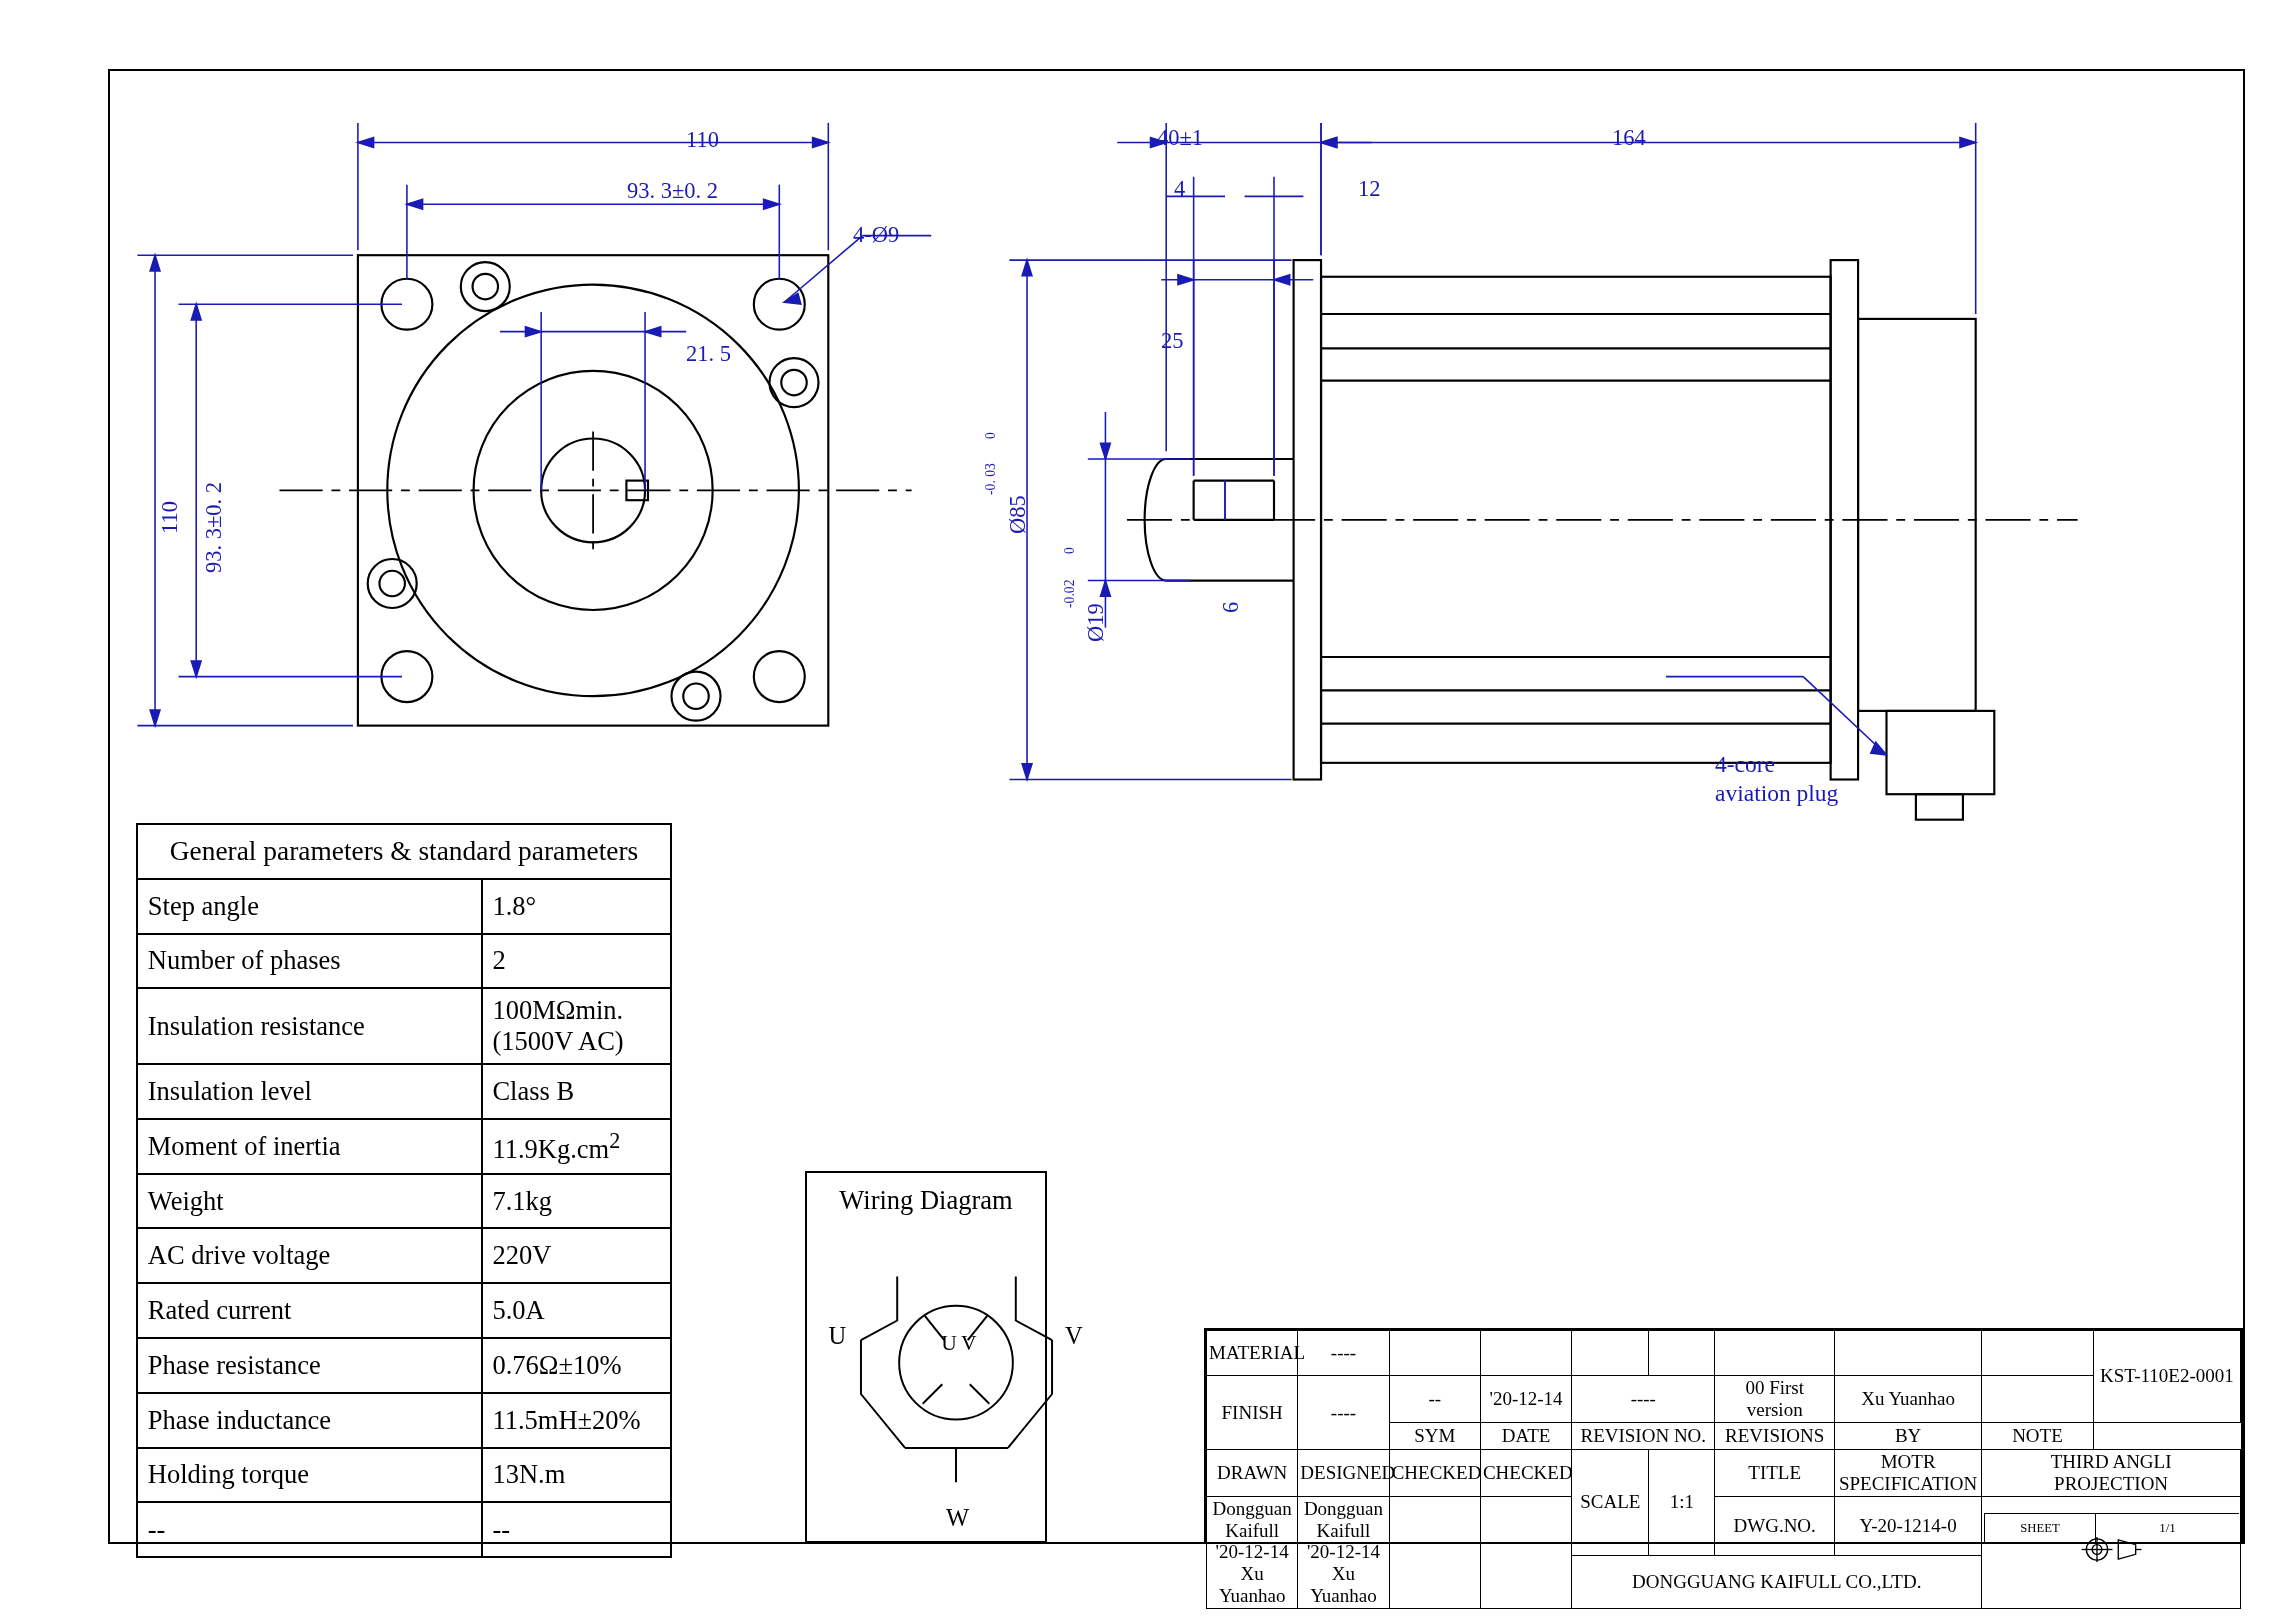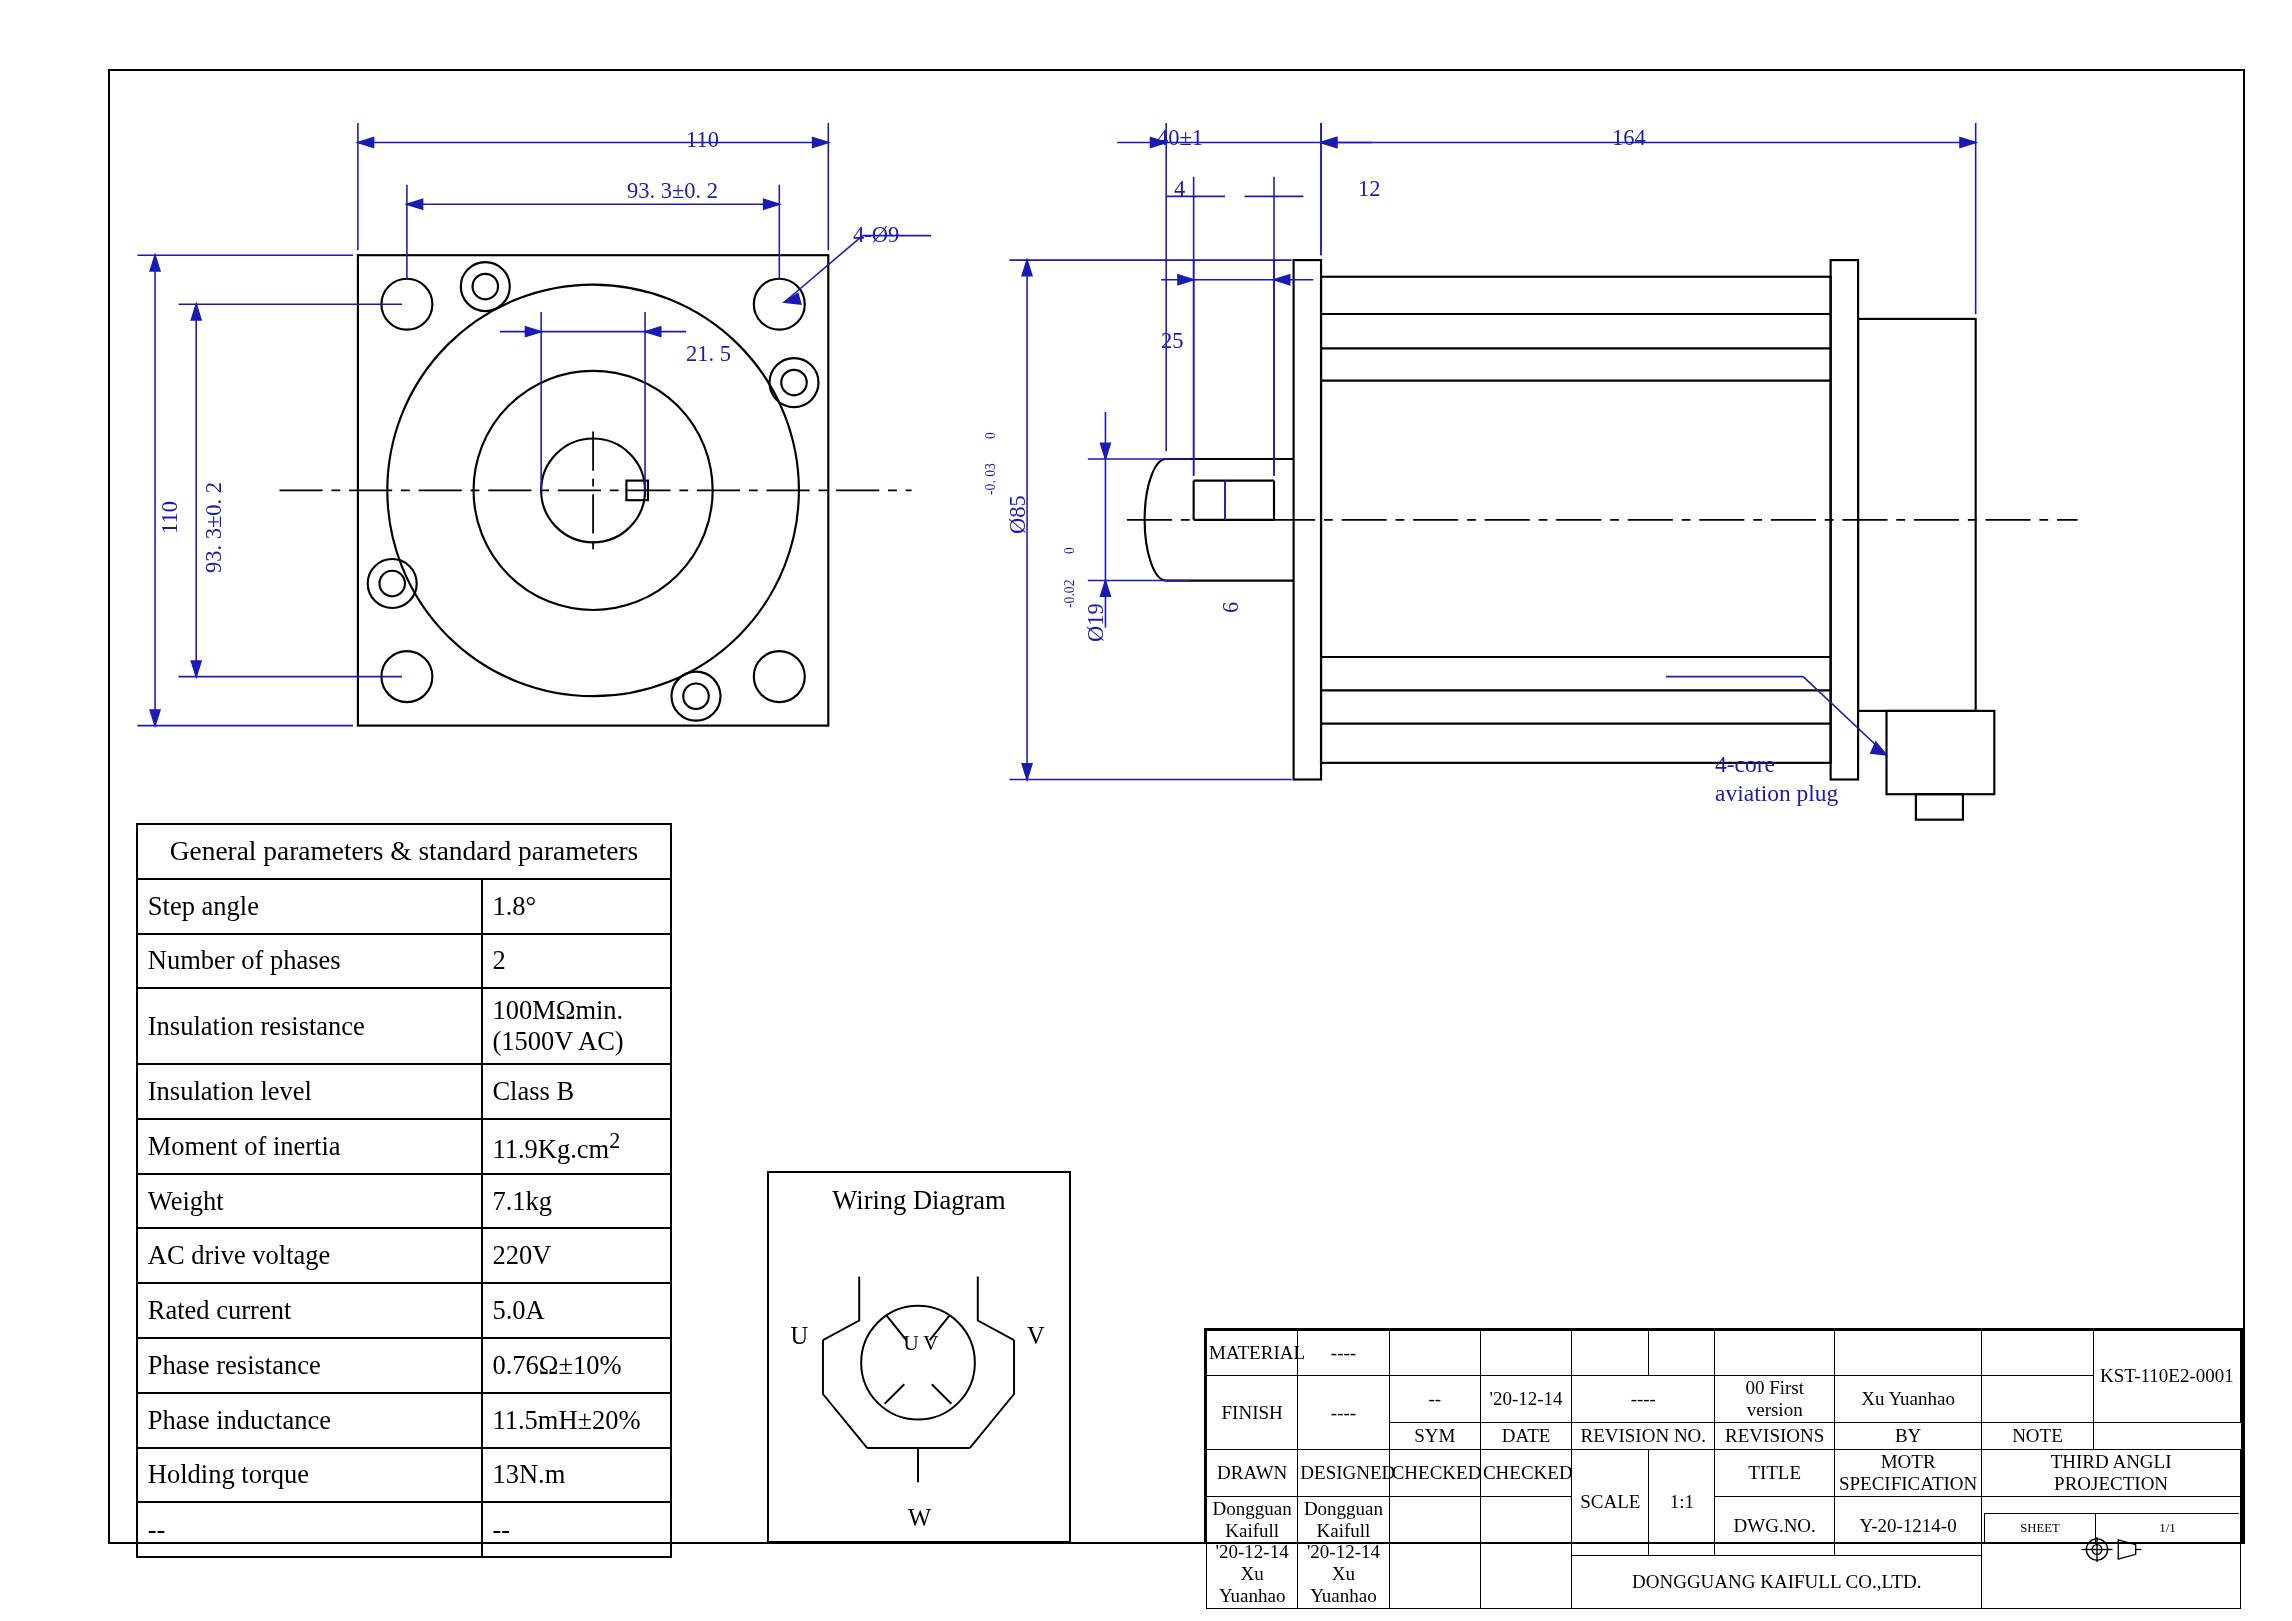--- a/index.html
+++ b/index.html
@@ -14,21 +14,21 @@
   svg{position:absolute;left:0;top:0;overflow:visible;}
   .vert{transform-origin:0 0;}
 
   
   #paramTable{position:absolute;left:108px;top:823px;width:536px;border-collapse:collapse;margin-left:28px;}
   #paramTable td{border:2px solid #000;font-size:26.5px;padding:5.9px 9.8px;height:41px;vertical-align:middle;}
   #paramTable td.k{width:323px;}
   #paramTable tr.hdr td{text-align:center;font-size:27.4px;border-bottom:2px solid #000;}
 
   
-  #wiring{position:absolute;left:767px;top:1171px;width:304px;height:372px;border:2px solid #000;box-sizing:border-box;}
+  #wiring{position:absolute;left:805px;top:1171px;width:242px;height:372px;border:2px solid #000;box-sizing:border-box;}
   #wiring .wtitle{position:absolute;left:0;top:11.8px;width:100%;text-align:center;font-size:26.5px;}
 
   
   #titleblock{position:absolute;left:1204px;top:1328px;width:1039px;height:216px;border:2px solid #000;box-sizing:border-box;}
   #tb{border-collapse:collapse;width:100%;height:100%;table-layout:fixed;}
   #tb td{border:1px solid #000;font-size:19px;text-align:center;vertical-align:middle;padding:1px 2px;line-height:1.15;}
   .big{font-size:16.7px;border-radius:8px;}
   .mid{font-size:14.7px;}
   .tiny{font-size:11.3px;}
   .note4{color:#1a1ab4;font-size:23.5px;line-height:1.25;}

